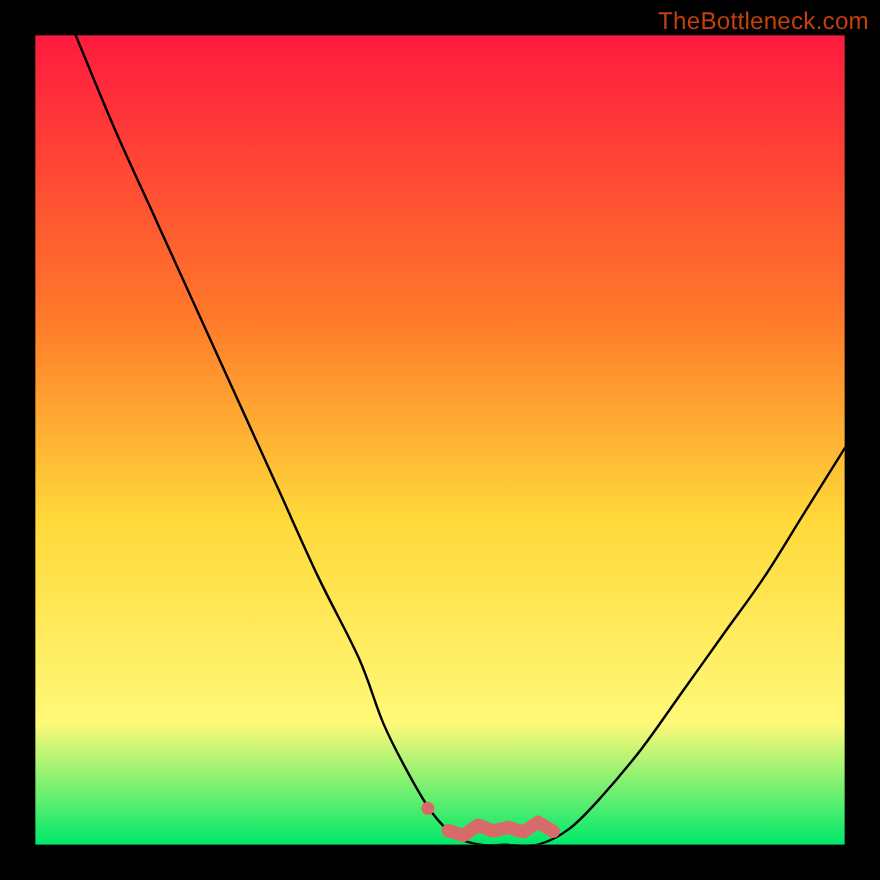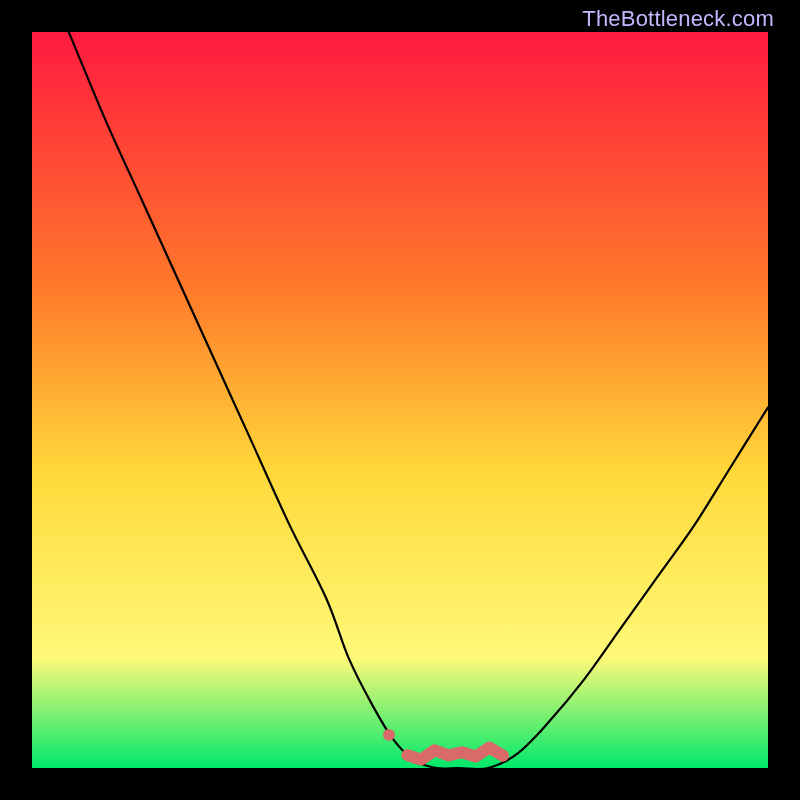--- a/index.html
+++ b/index.html
@@ -15,22 +15,22 @@
     position: absolute;
     left: 0;
     top: 0;
     width: 800px;
     height: 800px;
     background: #000;
   }
   .watermark {
     position: absolute;
     top: 6px;
-    right: 26px;
-    color: #c4b5fd;
+    right: 10px;
+    color: #c2410c;
     font-size: 22px;
     font-weight: 500;
     letter-spacing: 0.2px;
     user-select: none;
   }
   .plot {
     position: absolute;
     left: 32px;
     top: 32px;
     width: 736px;

